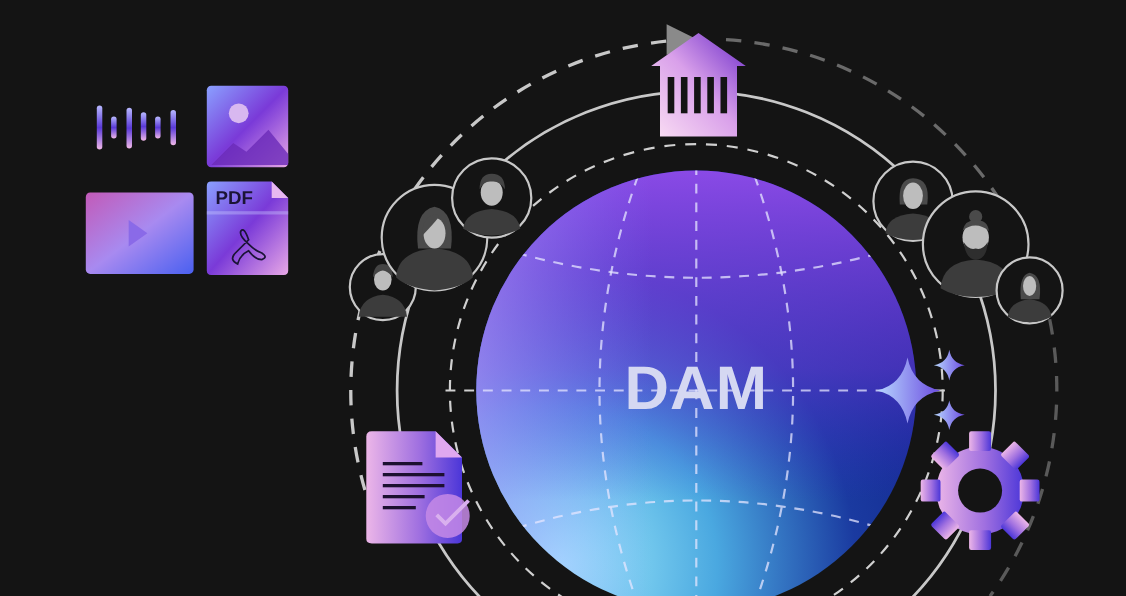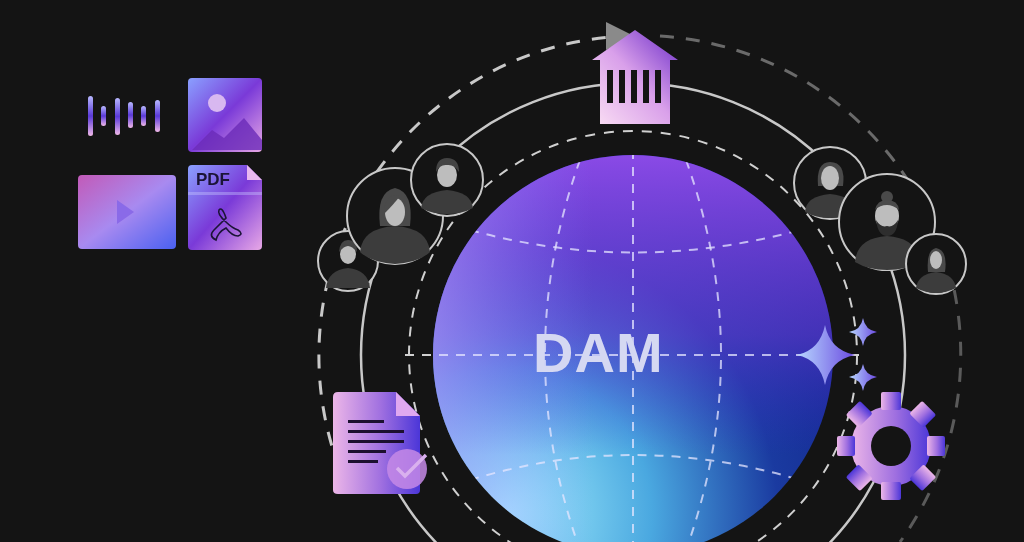--- a/index.html
+++ b/index.html
@@ -1,19 +1,19 @@
 <!DOCTYPE html>
 <html><head>
 <meta charset="utf-8">
 <style>
   html, body { margin: 0; padding: 0; }
   body { width: 1024px; height: 542px; background: #141414; overflow: hidden; position: relative; font-family: "Liberation Sans", sans-serif; }
   .stage { position: absolute; left: 0; top: 0; width: 1024px; height: 542px; }
   svg { position: absolute; left: 0; top: 0; }
-  .dam-label { position: absolute; left: 533px; top: 320px; width: 200px; font-family: "Liberation Sans", sans-serif; font-weight: bold; font-size: 56px; letter-spacing: 1px; color: #d5d8f2; line-height: 66px; }
+  .dam-label { position: absolute; left: 533px; top: 320px; width: 200px; text-align: center; font-family: "Liberation Sans", sans-serif; font-weight: bold; font-size: 56px; letter-spacing: 1px; color: #d5d8f2; line-height: 66px; }
   .pdf-label { position: absolute; left: 196px; top: 170px; font-family: "Liberation Sans", sans-serif; font-weight: bold; font-size: 17px; color: #1b1436; }
 </style>
 </head>
 <body>
 
 <div class="stage">
 
 <svg width="1024" height="542" viewBox="0 0 1024 542">
   <defs>
     <radialGradient id="globeGrad" cx="0.18" cy="0.9" r="1.05">

